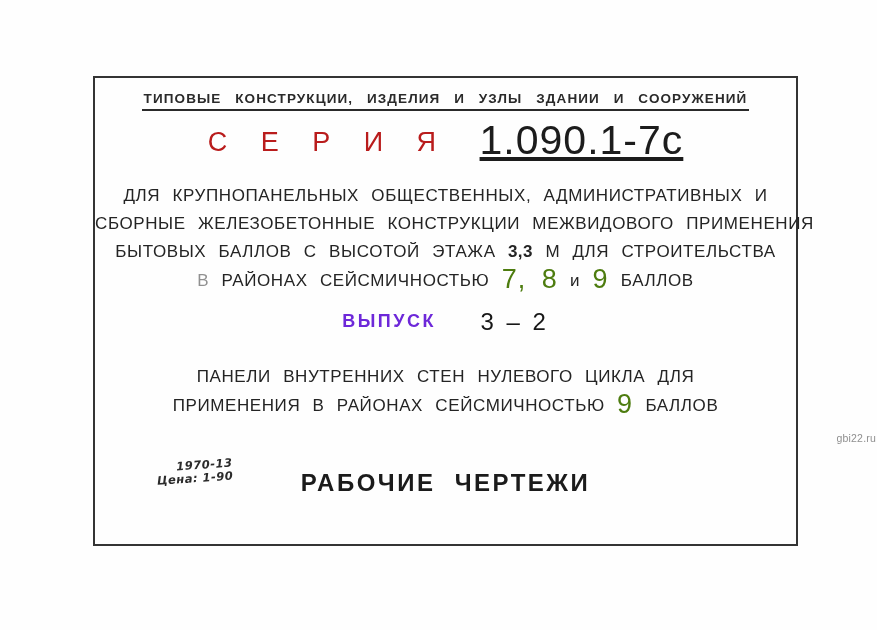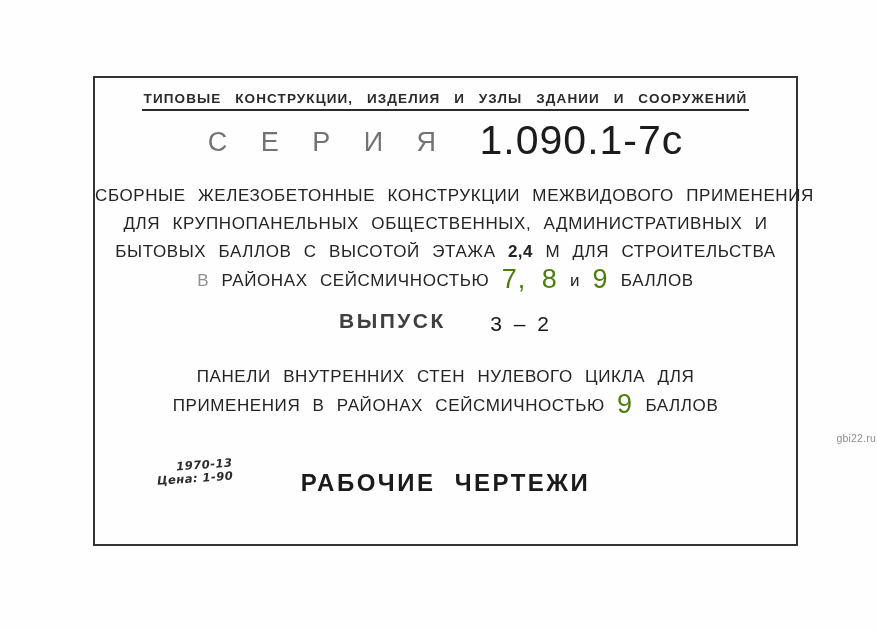--- a/index.html
+++ b/index.html
@@ -32,43 +32,44 @@
     letter-spacing:1.1px; word-spacing:9px;
     color:#2a2a2a;
     padding:0 2px 3px 2px;
     border-bottom:2px solid #2a2a2a;
     white-space:nowrap;
   }
 
   
   .series { top:40px; text-align:center; line-height:44px; white-space:nowrap; }
   .series-label {
-    font-size:27px; letter-spacing:13px; color:#737373;
+    font-size:27px; letter-spacing:13px; color:#b91c1c;
     vertical-align:baseline;
   }
   .series-number {
     font-size:41px; letter-spacing:1px; color:#1c1c1c;
     margin-left:26px;
     vertical-align:-3px;
+    text-decoration:underline;
   }
 
   
   .title { top:104px; text-align:center; }
   .t-line {
     font-size:17px; letter-spacing:0.6px; word-spacing:7px;
     line-height:28px; color:#242424; white-space:nowrap;
   }
   .num-lg { font-size:27px; line-height:1; letter-spacing:1px; vertical-align:-2px; color:#4d7c0f; }
   .bold-sm { font-weight:700; letter-spacing:0.5px; }
   .faded { opacity:0.5; }
 
   
   .issue { top:226px; text-align:center; line-height:34px; white-space:nowrap; }
-  .issue-label { font-size:21px; font-weight:700; letter-spacing:2.5px; color:#404040; }
-  .issue-number { font-size:21px; letter-spacing:3px; margin-left:40px; color:#171717; vertical-align:-3px; }
+  .issue-label { font-size:18px; font-weight:700; letter-spacing:2.5px; color:#6d28d9; }
+  .issue-number { font-size:24px; letter-spacing:3px; margin-left:40px; color:#171717; vertical-align:-3px; }
 
   
   .subtitle { top:285px; text-align:center; }
 
   
   .stamp {
     left:38px !important; right:auto !important;
     top:382px; width:100px;
     text-align:right;
     font-family:"DejaVu Sans", sans-serif;
@@ -106,25 +107,25 @@
     <div class="hdr">
       <span class="hdr-text">ТИПОВЫЕ КОНСТРУКЦИИ, ИЗДЕЛИЯ И УЗЛЫ ЗДАНИИ И СООРУЖЕНИЙ</span>
     </div>
 
     <div class="series">
       <span class="series-label">С Е Р И Я</span>
       <span class="series-number">1.090.1-7с</span>
     </div>
 
     <div class="title">
+      <div class="t-line">ДЛЯ КРУПНОПАНЕЛЬНЫХ ОБЩЕСТВЕННЫХ, АДМИНИСТРАТИВНЫХ И</div>
       <div class="t-line">СБОРНЫЕ ЖЕЛЕЗОБЕТОННЫЕ КОНСТРУКЦИИ МЕЖВИДОВОГО ПРИМЕНЕНИЯ</div>
-      <div class="t-line">ДЛЯ КРУПНОПАНЕЛЬНЫХ ОБЩЕСТВЕННЫХ, АДМИНИСТРАТИВНЫХ И</div>
       <div class="t-line">
         <span>БЫТОВЫХ БАЛЛОВ С ВЫСОТОЙ ЭТАЖА</span>
-        <span class="bold-sm">2,4</span>
+        <span class="bold-sm">3,3</span>
         <span>М ДЛЯ СТРОИТЕЛЬСТВА</span>
       </div>
       <div class="t-line">
         <span class="faded">В</span>
         <span>РАЙОНАХ СЕЙСМИЧНОСТЬЮ</span>
         <span class="num-lg">7, 8</span>
         <span>и</span>
         <span class="num-lg">9</span>
         <span>БАЛЛОВ</span>
       </div>

